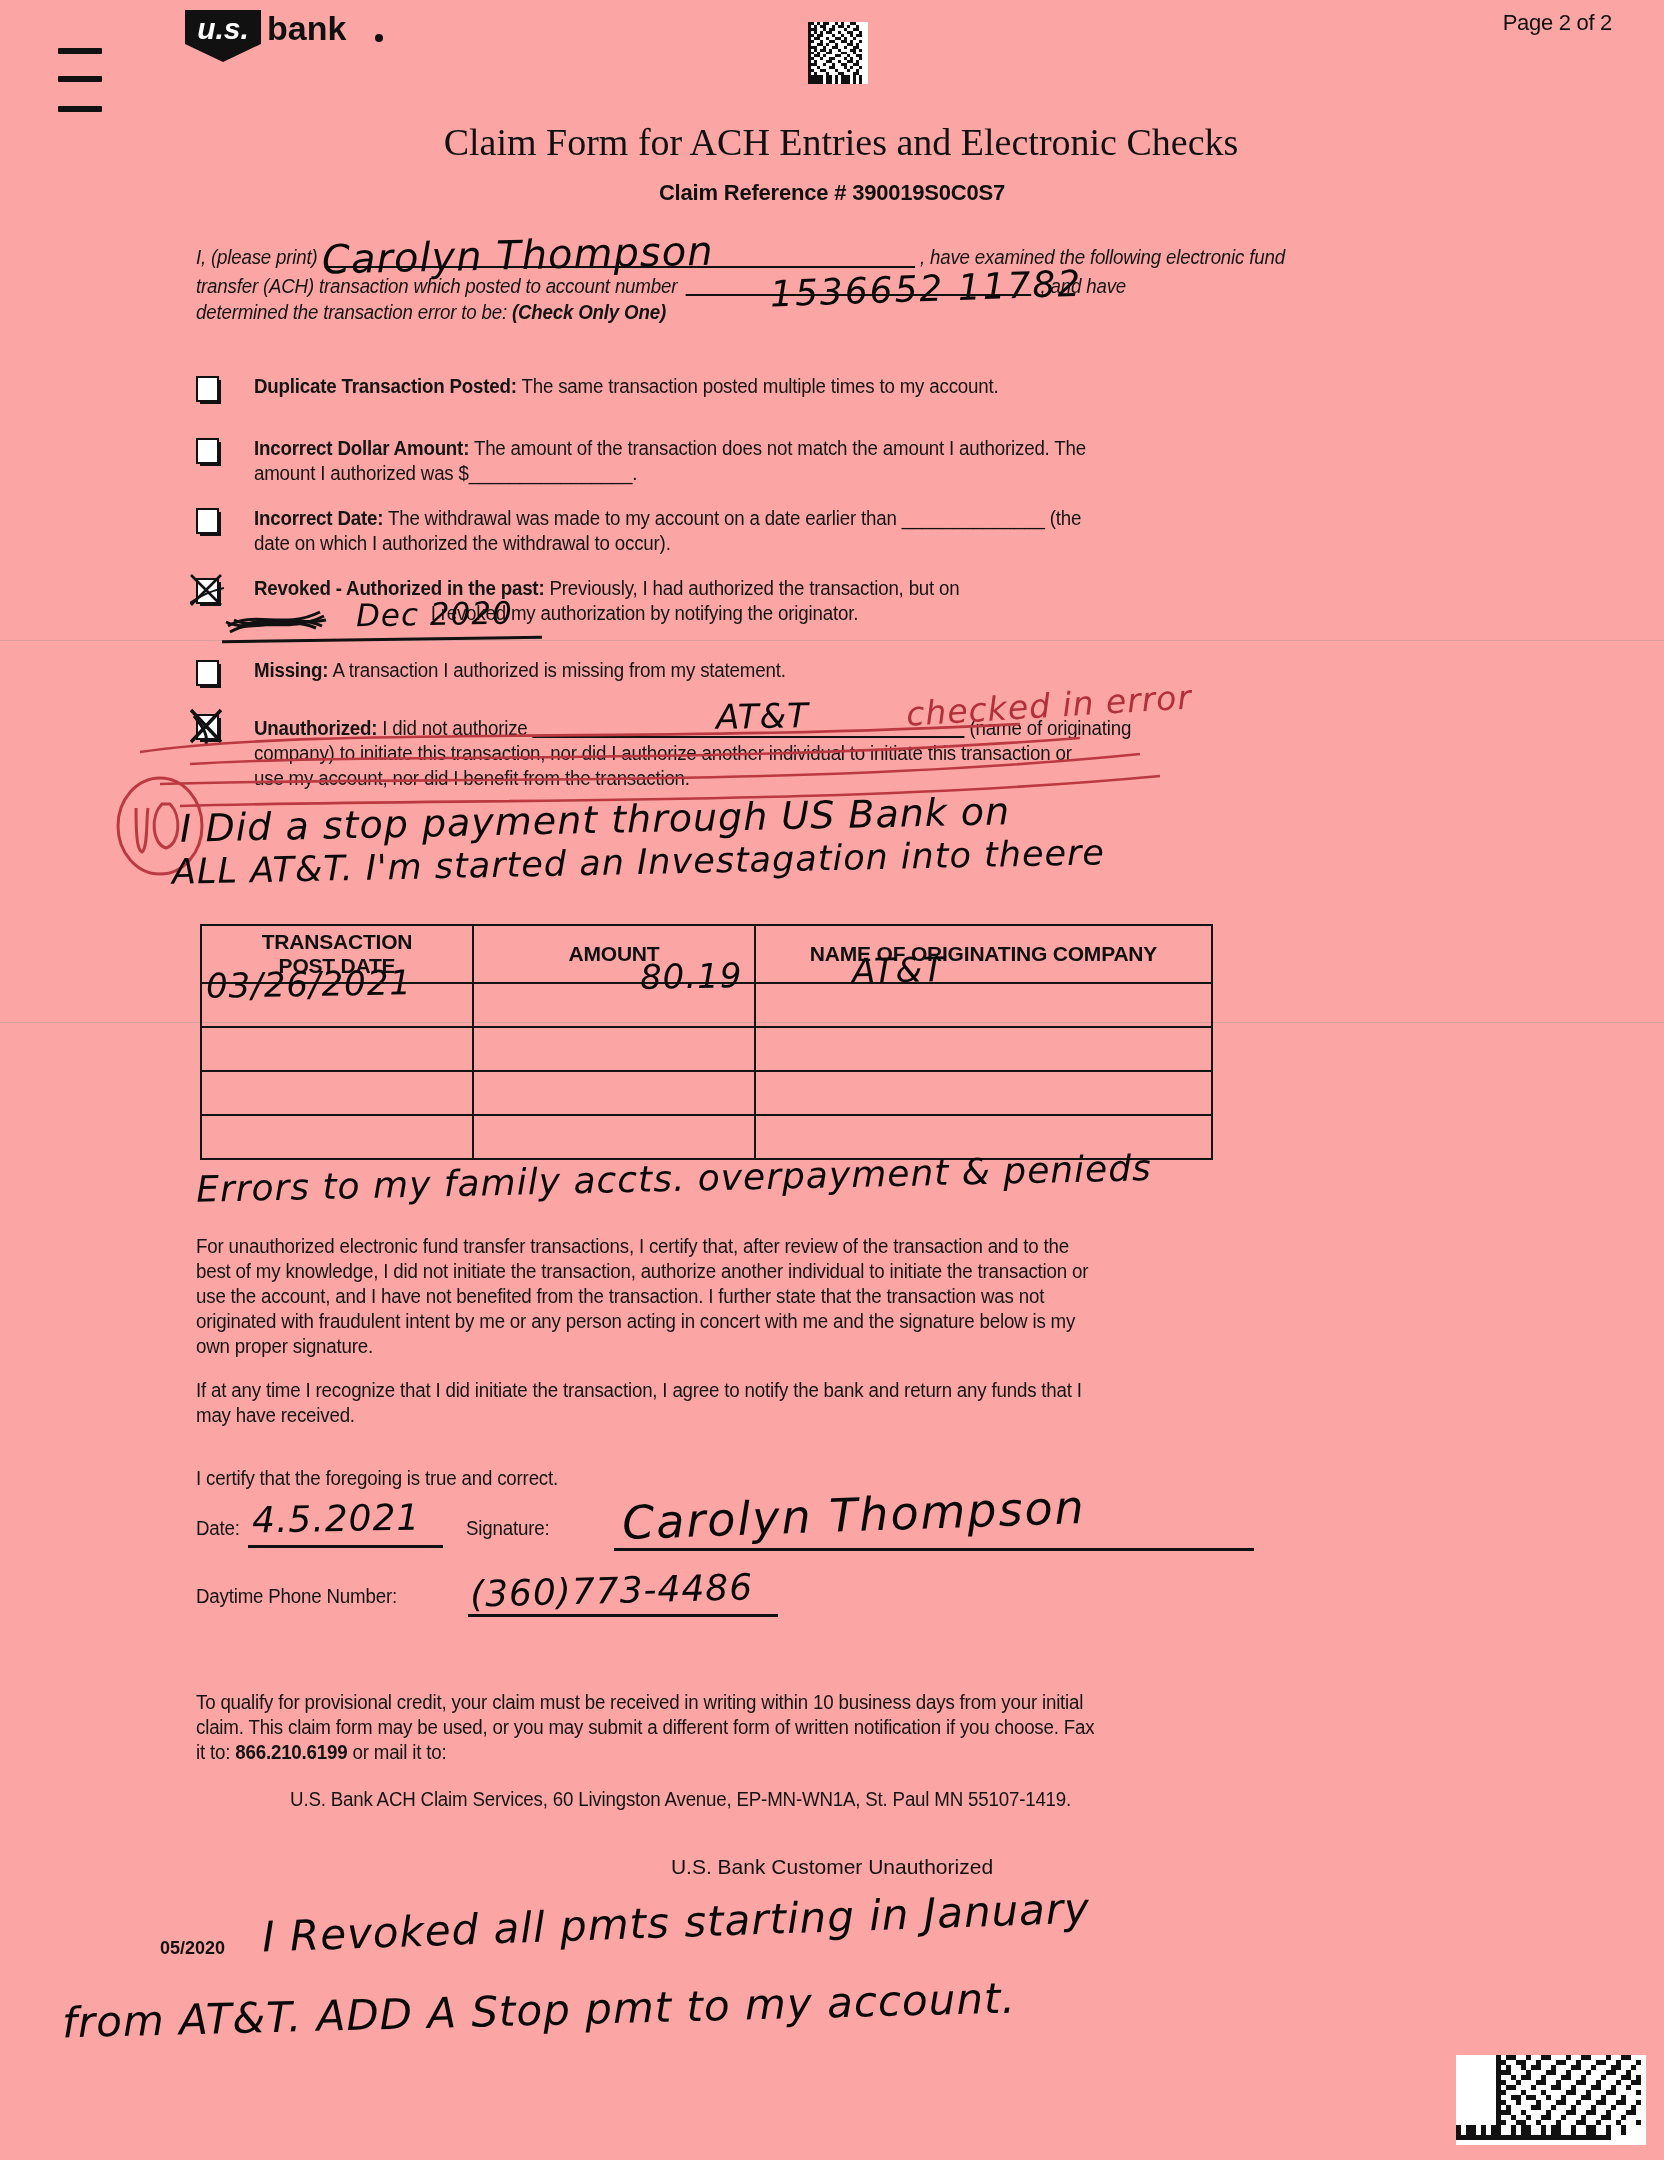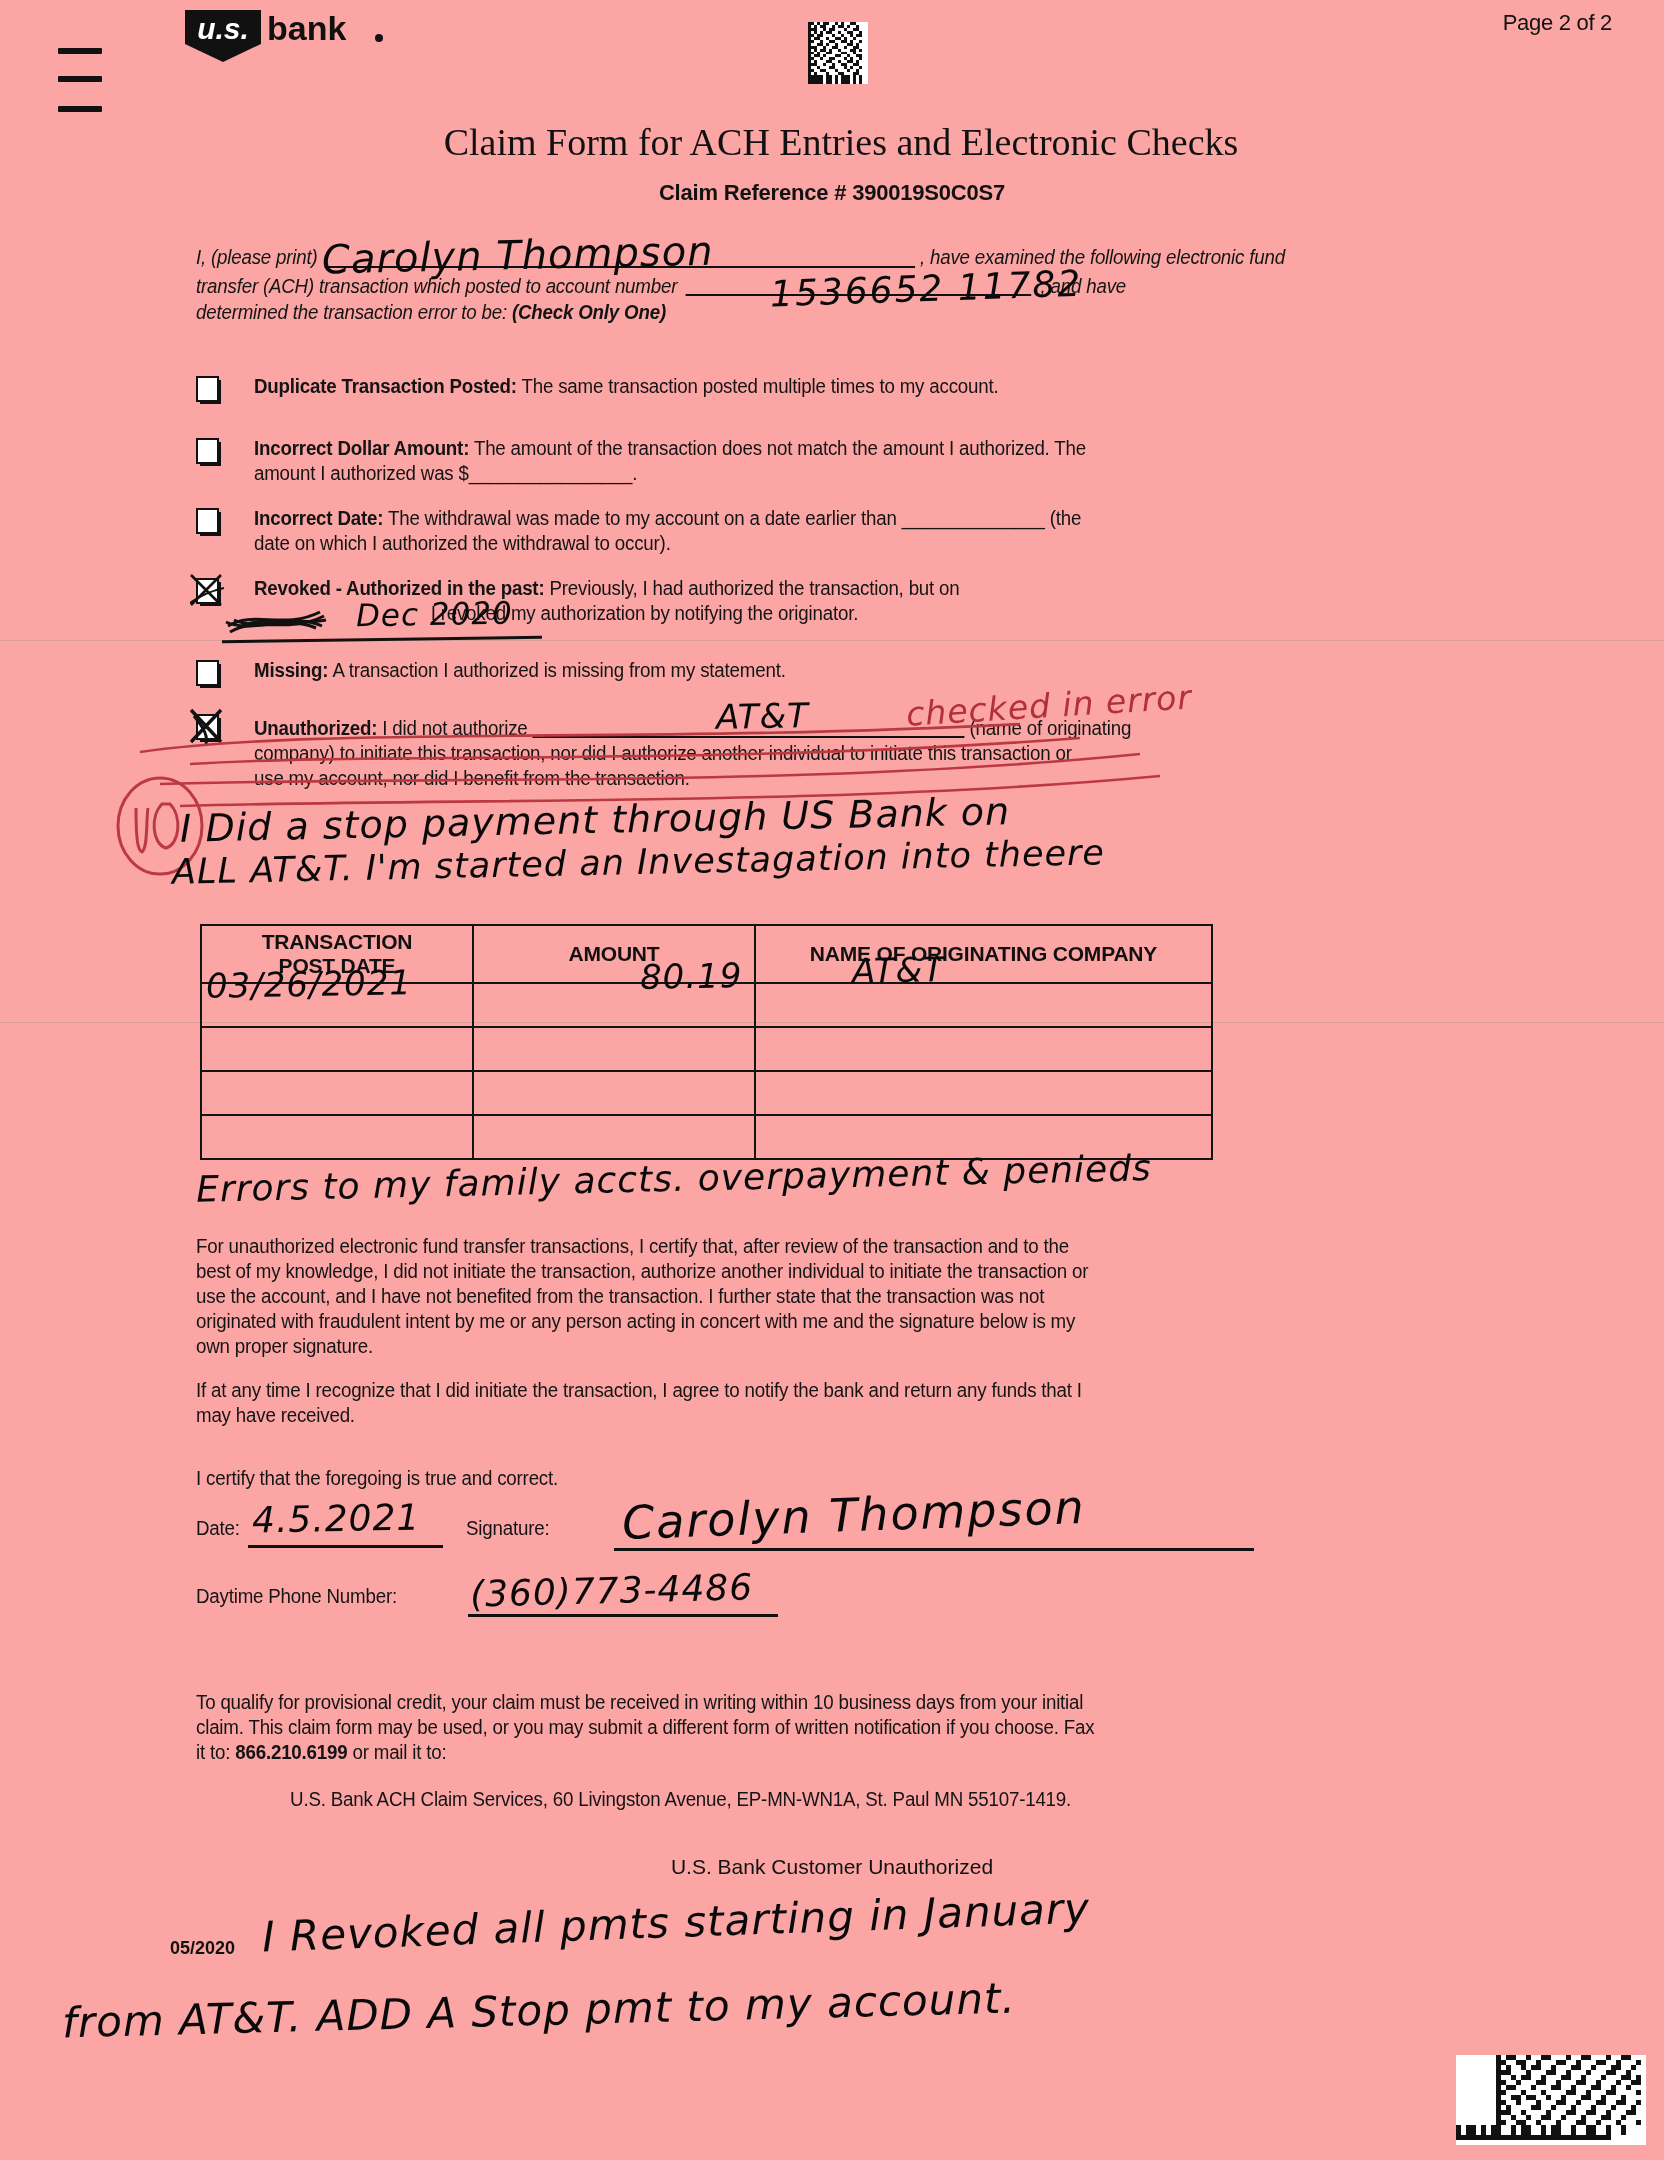--- a/index.html
+++ b/index.html
@@ -60,21 +60,21 @@
   .c1{width:270px;} .c2{width:280px;}
 
   
   .hw{font-family:"DejaVu Sans",sans-serif;color:#0a0a0a;
       font-style:italic;font-weight:500;letter-spacing:1px;}
   .hw-red{color:#b2303a;}
 
   
   #foot{left:196px;top:1690px;width:1270px;}
   #conf{left:0;top:1855px;width:100%;text-align:center;font-size:21px;}
-  #formdate{left:160px;top:1938px;font-size:18px;font-weight:bold;margin-left:10px;}
+  #formdate{left:160px;top:1938px;font-size:18px;font-weight:bold;}
   #botbar{right:18px;bottom:14px;width:190px;height:92px;}
 </style>
 </head>
 <body>
 
 <div id="page">
 
   <div class="scanline" style="top:640px;"></div>
   <div class="scanline" style="top:1022px;"></div>
 

